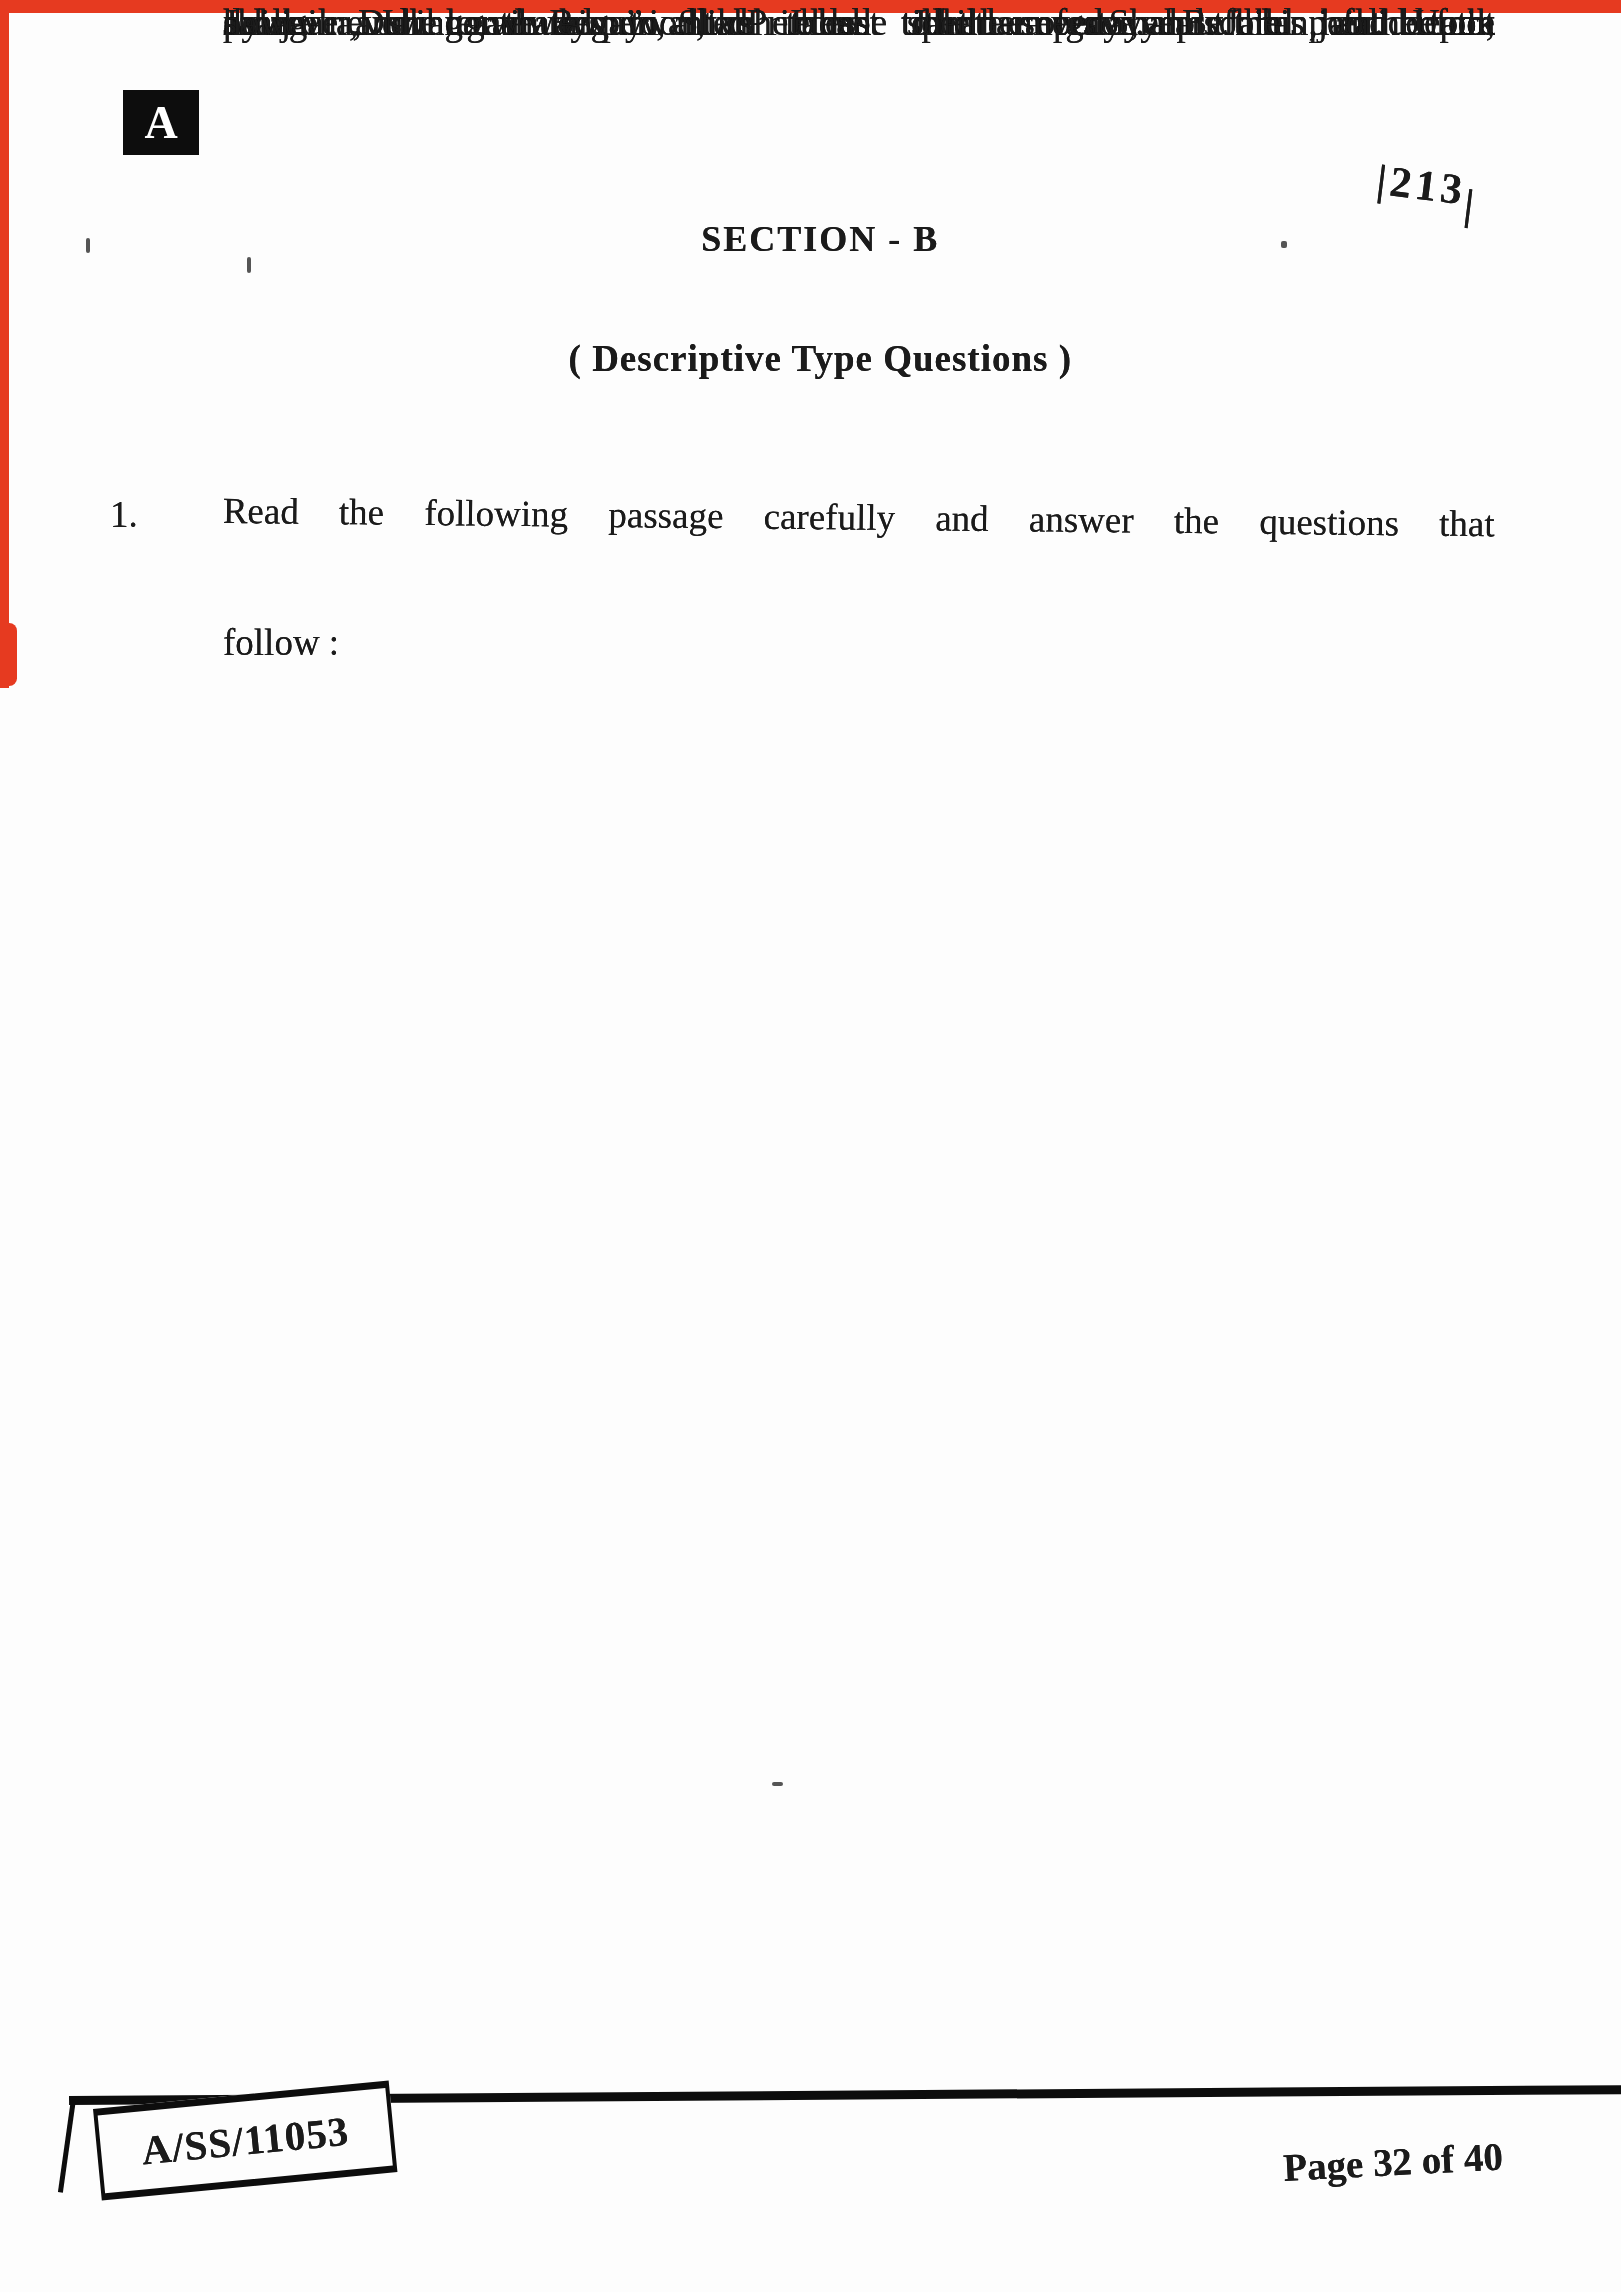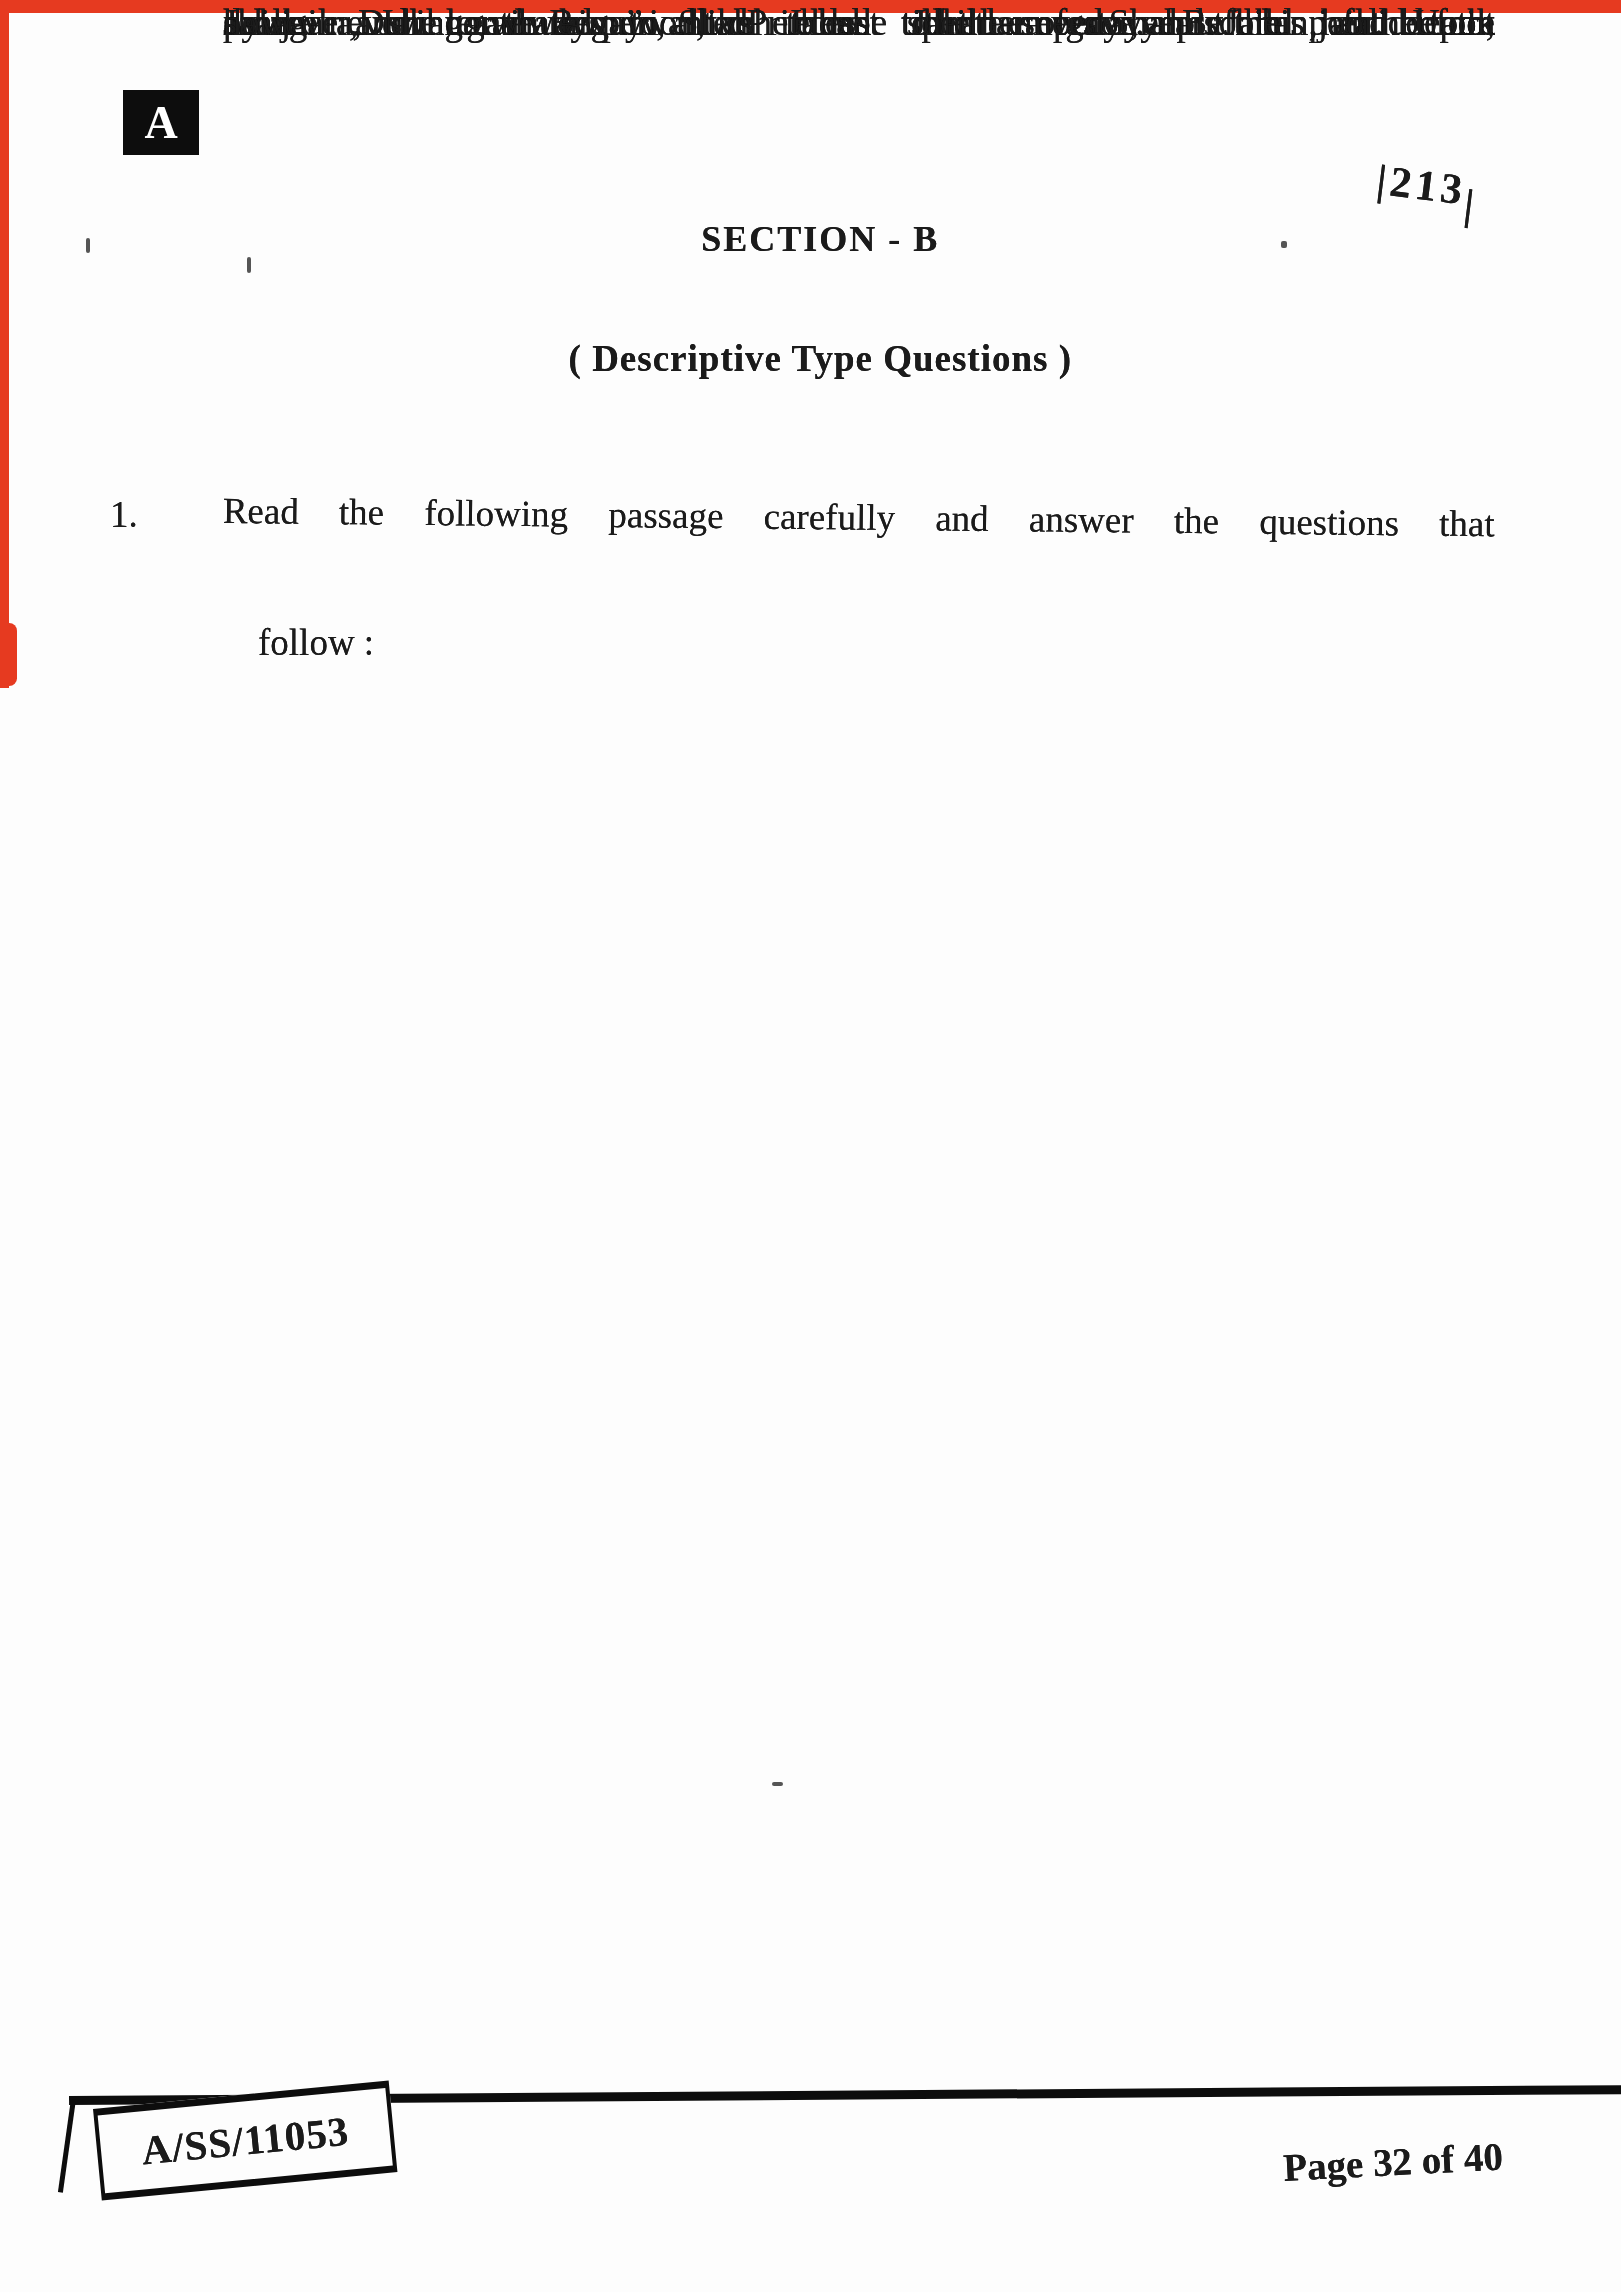--- a/index.html
+++ b/index.html
@@ -43,21 +43,21 @@
     text-shadow:0 0 0.6px rgba(0,0,0,.85);
   }
   .text-line{
     position:absolute;left:223px;width:1272px;
     font-size:37px;line-height:45px;
     text-align:justify;text-align-last:justify;
     text-shadow:0 0 0.6px rgba(0,0,0,.85);
     transform-origin:left top;
   }
   .q-line1{top:488px;transform:rotate(.6deg);}
-  .q-line2{top:620px;width:auto;text-align:left;text-align-last:left;margin-left:35px;}
+  .q-line2{top:620px;width:auto;text-align:left;text-align-last:left;}
 
   .p-line:nth-of-type(1){top:772px;transform:rotate(.5deg);}
   .p-line:nth-of-type(2){top:902px;transform:rotate(.4deg);}
   .p-line:nth-of-type(3){top:1029px;transform:rotate(.3deg);}
   .p-line:nth-of-type(4){top:1161px;transform:rotate(.2deg);}
   .p-line:nth-of-type(5){top:1292px;transform:rotate(.5deg);}
   .p-line:nth-of-type(6){top:1423px;transform:rotate(.3deg);}
   .p-line:nth-of-type(7){top:1558px;transform:rotate(.2deg);}
   .p-line:nth-of-type(8){top:1689px;transform:rotate(.3deg);}
   .p-line:nth-of-type(9){top:1823px;transform:rotate(-.2deg);}

